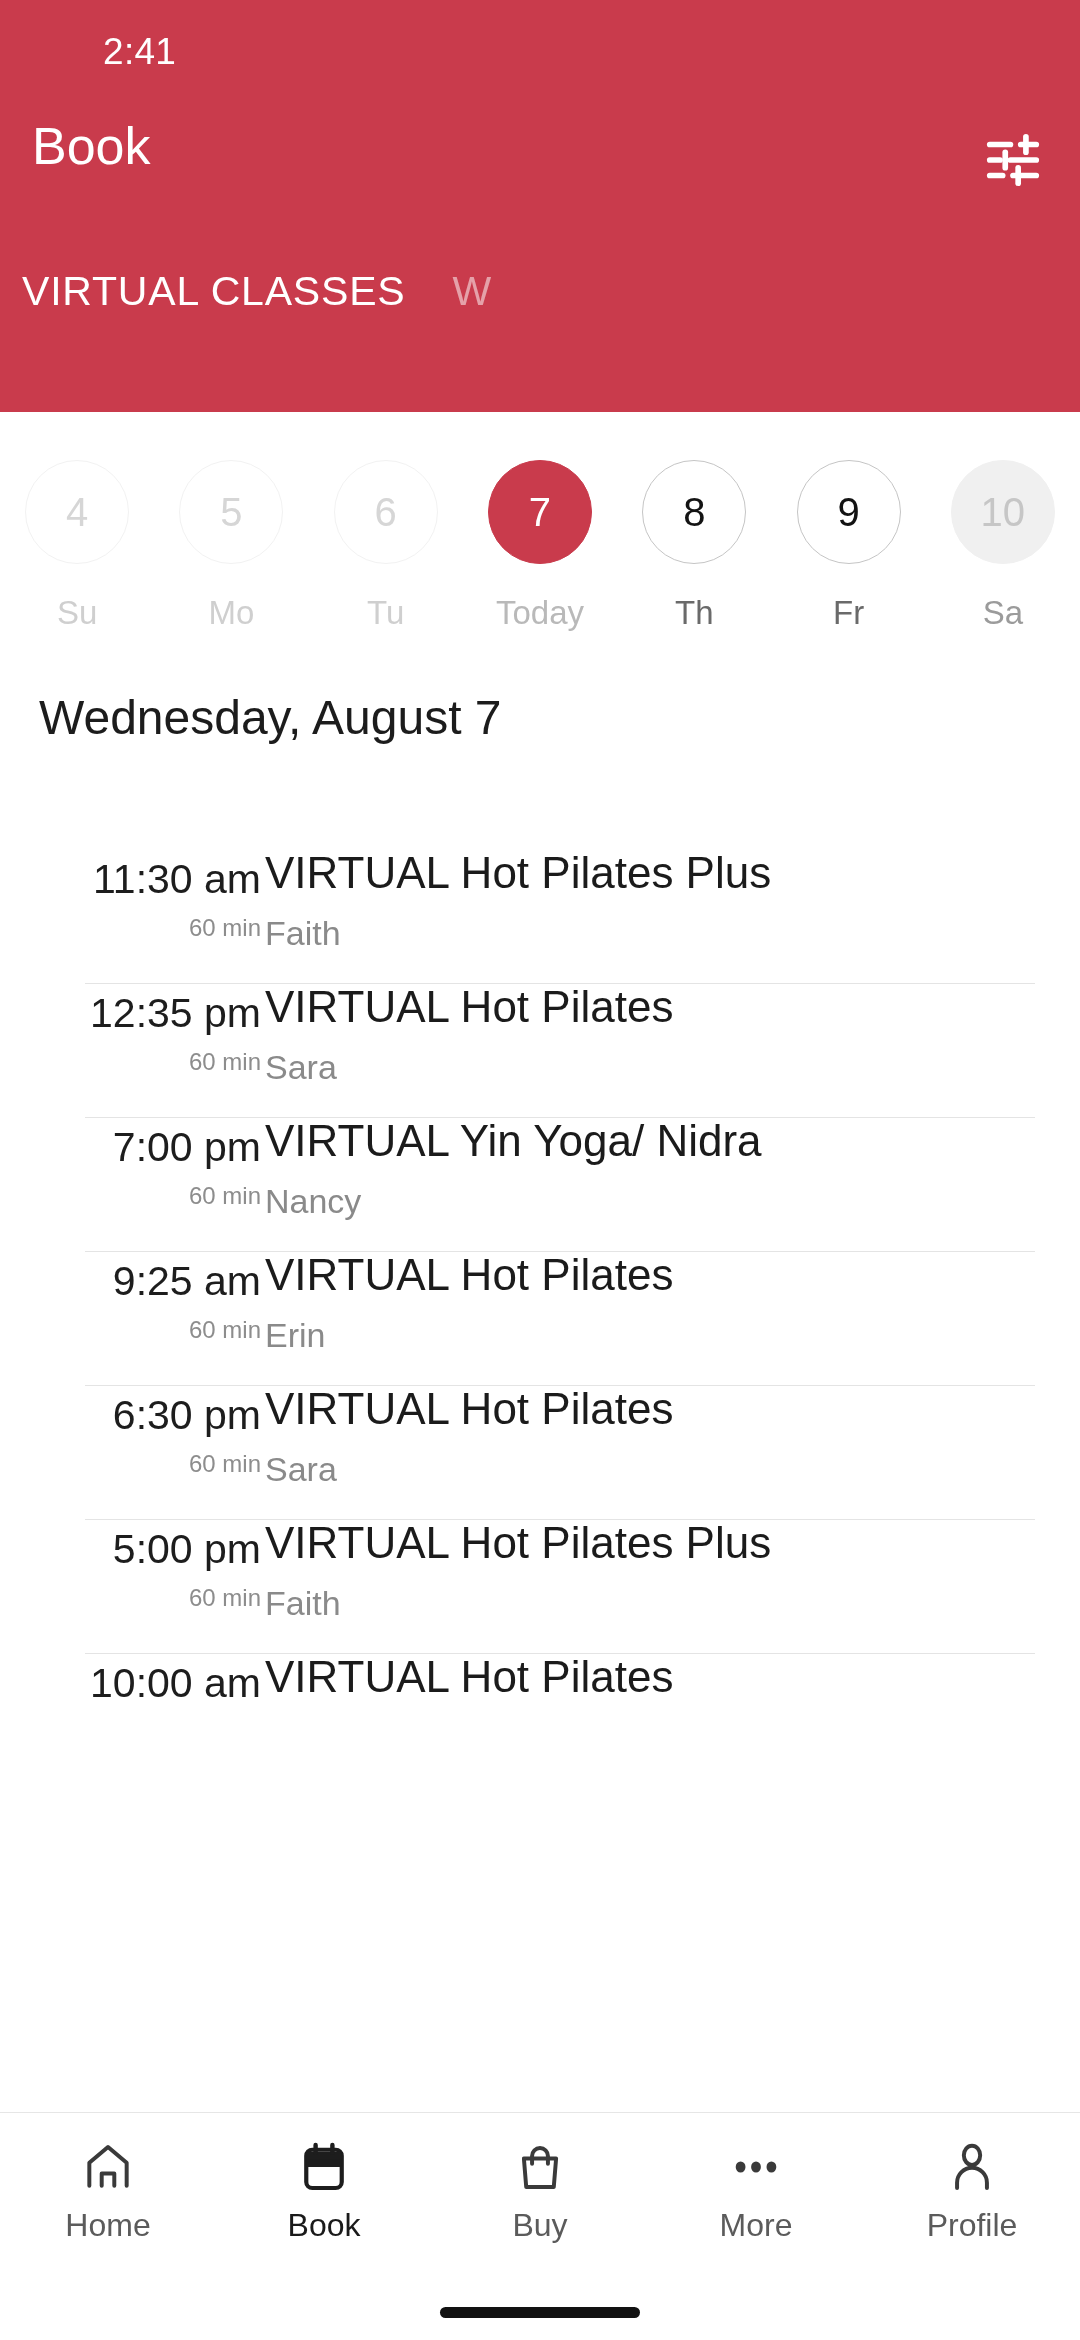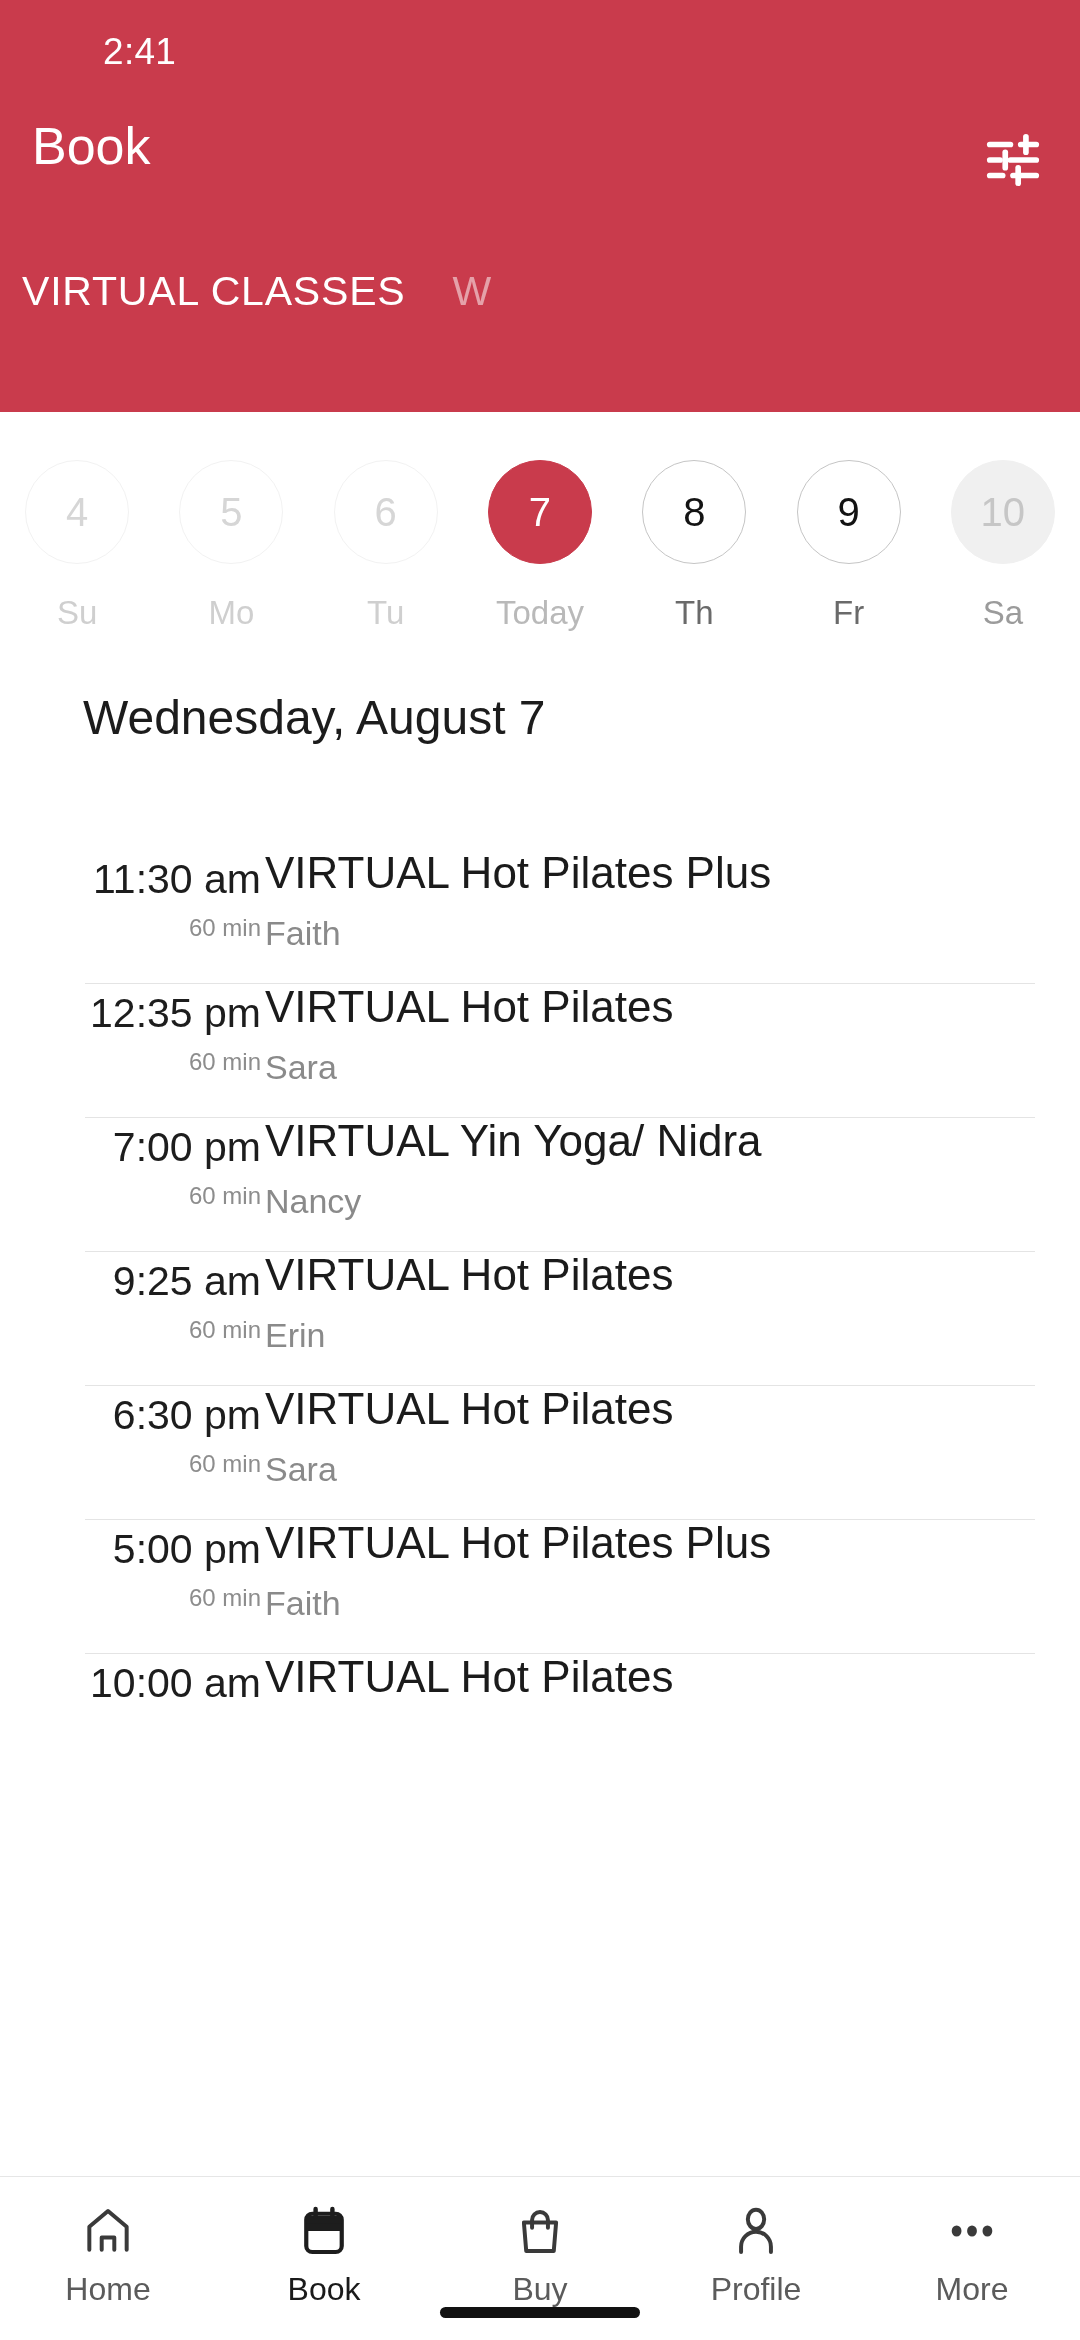--- a/index.html
+++ b/index.html
@@ -75,21 +75,21 @@
   .dcircle.muted  { border:1px solid #f0f0f0; color:#c6c6c6; background:#f0f0f0; }
   .dlabel { margin-top:30px; font-size:33px; }
   .dlabel.past  { color:#cfcfcf; }
   .dlabel.today { color:#b9b9b9; }
   .dlabel.future{ color:#6a6a6a; }
   .dlabel.muted { color:#9b9b9b; }
 
   
   .dayheading {
     position:absolute; top:690px; left:39px;
-    font-size:48px; color:#1c1c1c; font-weight:400;margin-left:44px;
+    font-size:48px; color:#1c1c1c; font-weight:400;
   }
 
   
   .list {
     position:absolute; top:850px; left:0; right:0; bottom:198px;
     overflow:hidden;
     padding-left:40px;
   }
   .row {
     position:relative;
@@ -114,21 +114,21 @@
     position:absolute; left:225px; top:-2px;
     font-size:44px; color:#1b1b1b;
   }
   .rinst {
     position:absolute; left:225px; top:64px;
     font-size:34px; color:#8a8a8a;
   }
 
   
   .bottomnav {
-    position:absolute; left:0; right:0; bottom:0; height:164px;
+    position:absolute; left:0; right:0; bottom:0; height:228px;
     background:#ffffff;
     border-top:1px solid #e6e6e6;
     display:flex;
   }
   .navitem {
     flex:1 1 0; display:flex; flex-direction:column;
     align-items:center; justify-content:flex-start;
     padding-top:22px;
   }
   .navicon { height:64px; display:flex; align-items:center; justify-content:center; }
@@ -286,33 +286,33 @@
         <div class="navicon">
           <svg width="56" height="56" viewBox="0 0 24 24" stroke="#3a3a3a" stroke-width="1.7" fill="none" stroke-linecap="round" stroke-linejoin="round">
             <path d="M5.1 8.4h13.8l-1 12.2H6.1z"></path>
             <path d="M8.6 10.6V7.3a3.4 3.4 0 0 1 6.8 0v3.3"></path>
           </svg>
         </div>
         <div class="navlabel">Buy</div>
       </div>
       <div class="navitem">
         <div class="navicon">
-          <svg width="56" height="56" viewBox="0 0 24 24" stroke="#3a3a3a" stroke-width="1.7" fill="none" stroke-linecap="round" stroke-linejoin="round">
-            <ellipse cx="12" cy="7" rx="3.5" ry="4.1"></ellipse>
-            <path d="M5.6 21v-2.3a6.4 6.4 0 0 1 12.8 0V21"></path>
-          </svg>
-        </div>
-        <div class="navlabel">Profile</div>
-      </div>
-      <div class="navitem">
-        <div class="navicon">
           <svg width="56" height="56" viewBox="0 0 24 24" fill="#3a3a3a">
             <ellipse cx="5.4" cy="12" rx="2.1" ry="2.4"></ellipse>
             <ellipse cx="12" cy="12" rx="2.1" ry="2.4"></ellipse>
             <ellipse cx="18.6" cy="12" rx="2.1" ry="2.4"></ellipse>
           </svg>
         </div>
         <div class="navlabel">More</div>
       </div>
+      <div class="navitem">
+        <div class="navicon">
+          <svg width="56" height="56" viewBox="0 0 24 24" stroke="#3a3a3a" stroke-width="1.7" fill="none" stroke-linecap="round" stroke-linejoin="round">
+            <ellipse cx="12" cy="7" rx="3.5" ry="4.1"></ellipse>
+            <path d="M5.6 21v-2.3a6.4 6.4 0 0 1 12.8 0V21"></path>
+          </svg>
+        </div>
+        <div class="navlabel">Profile</div>
+      </div>
     </div>
   <div class="homeindicator"></div>
 
 </div>
 
 </body></html>

